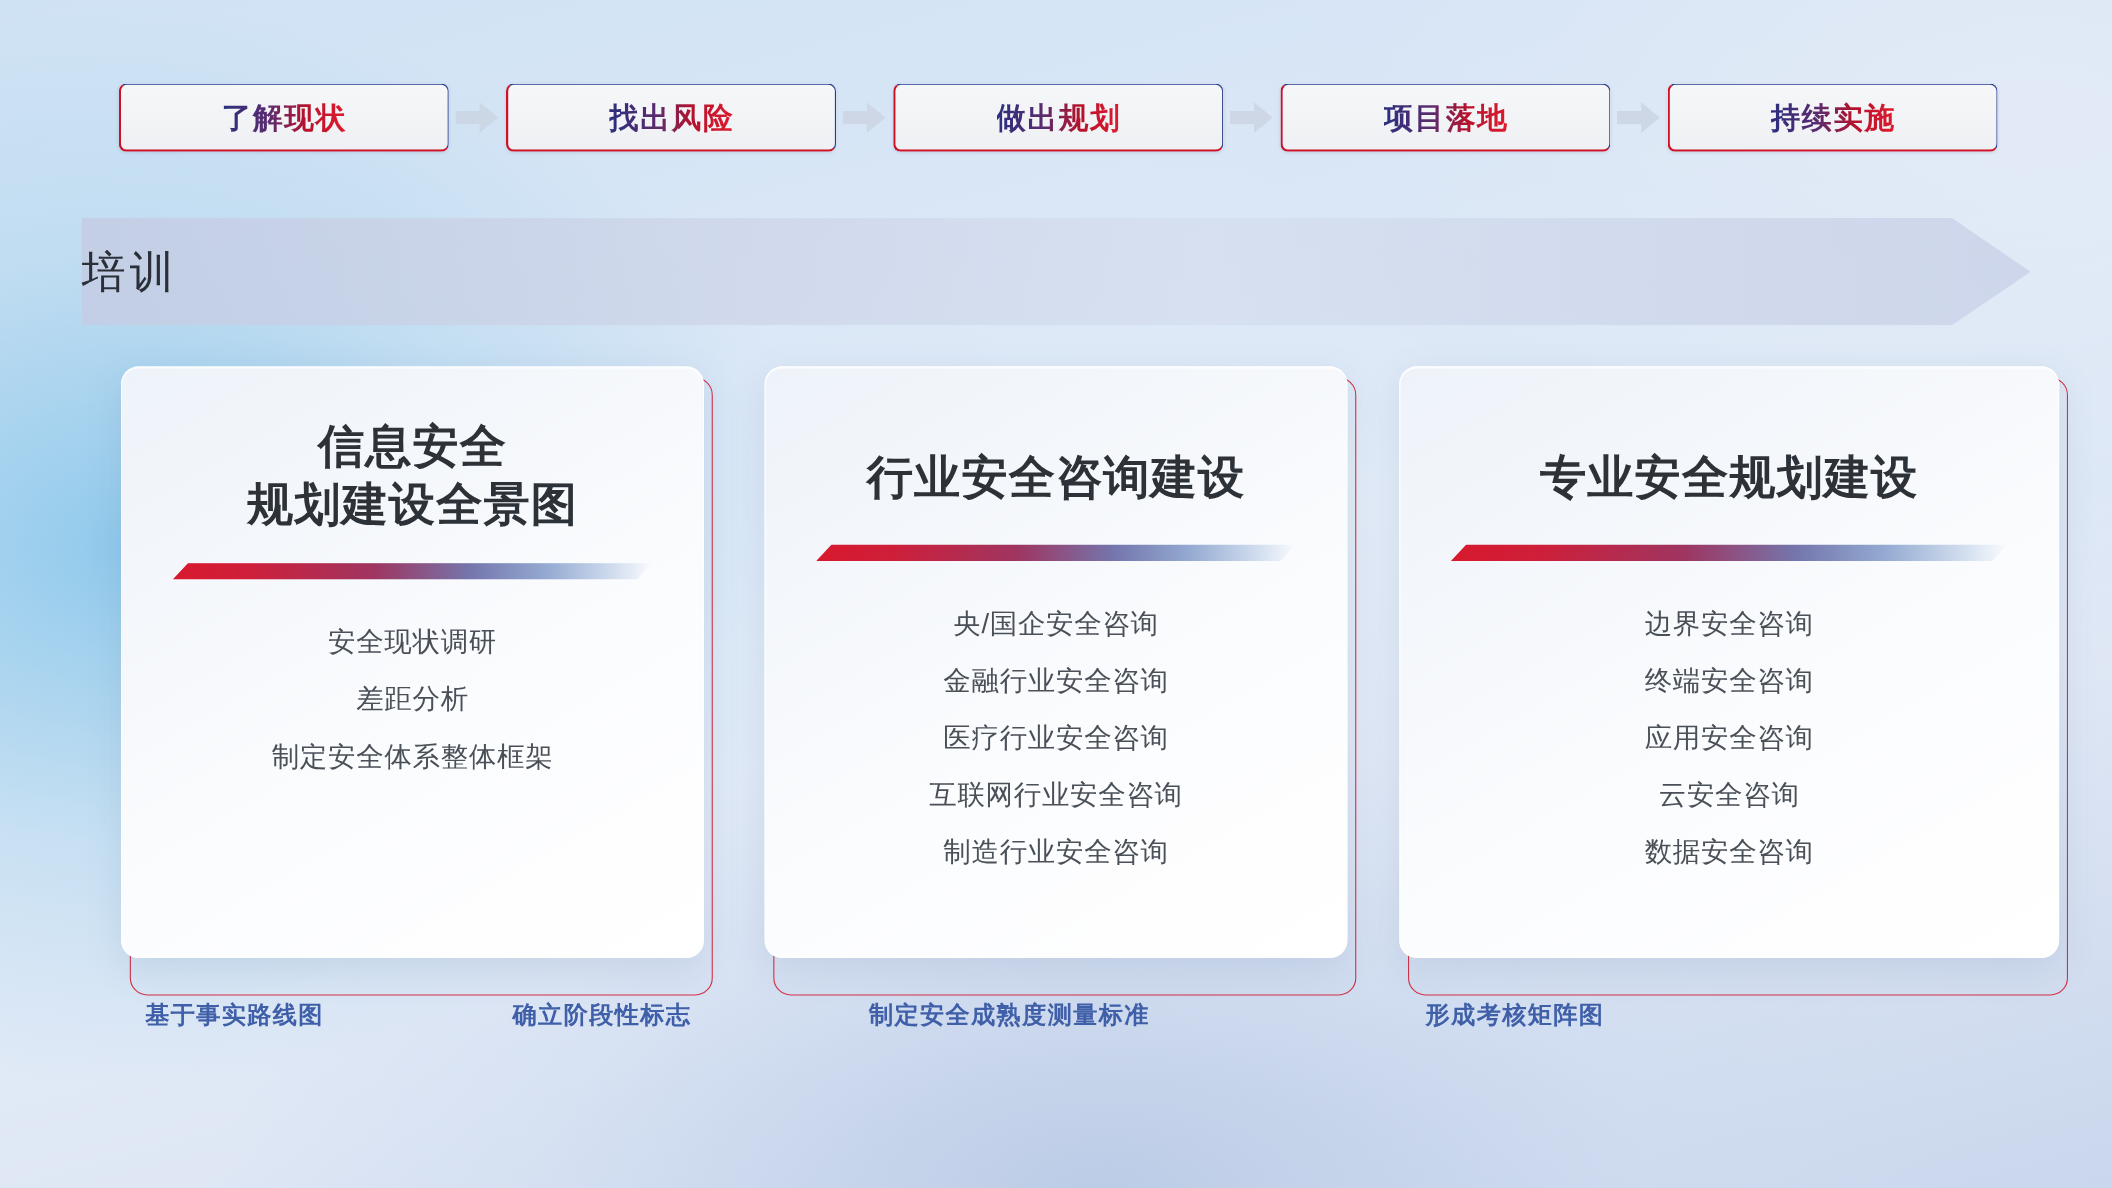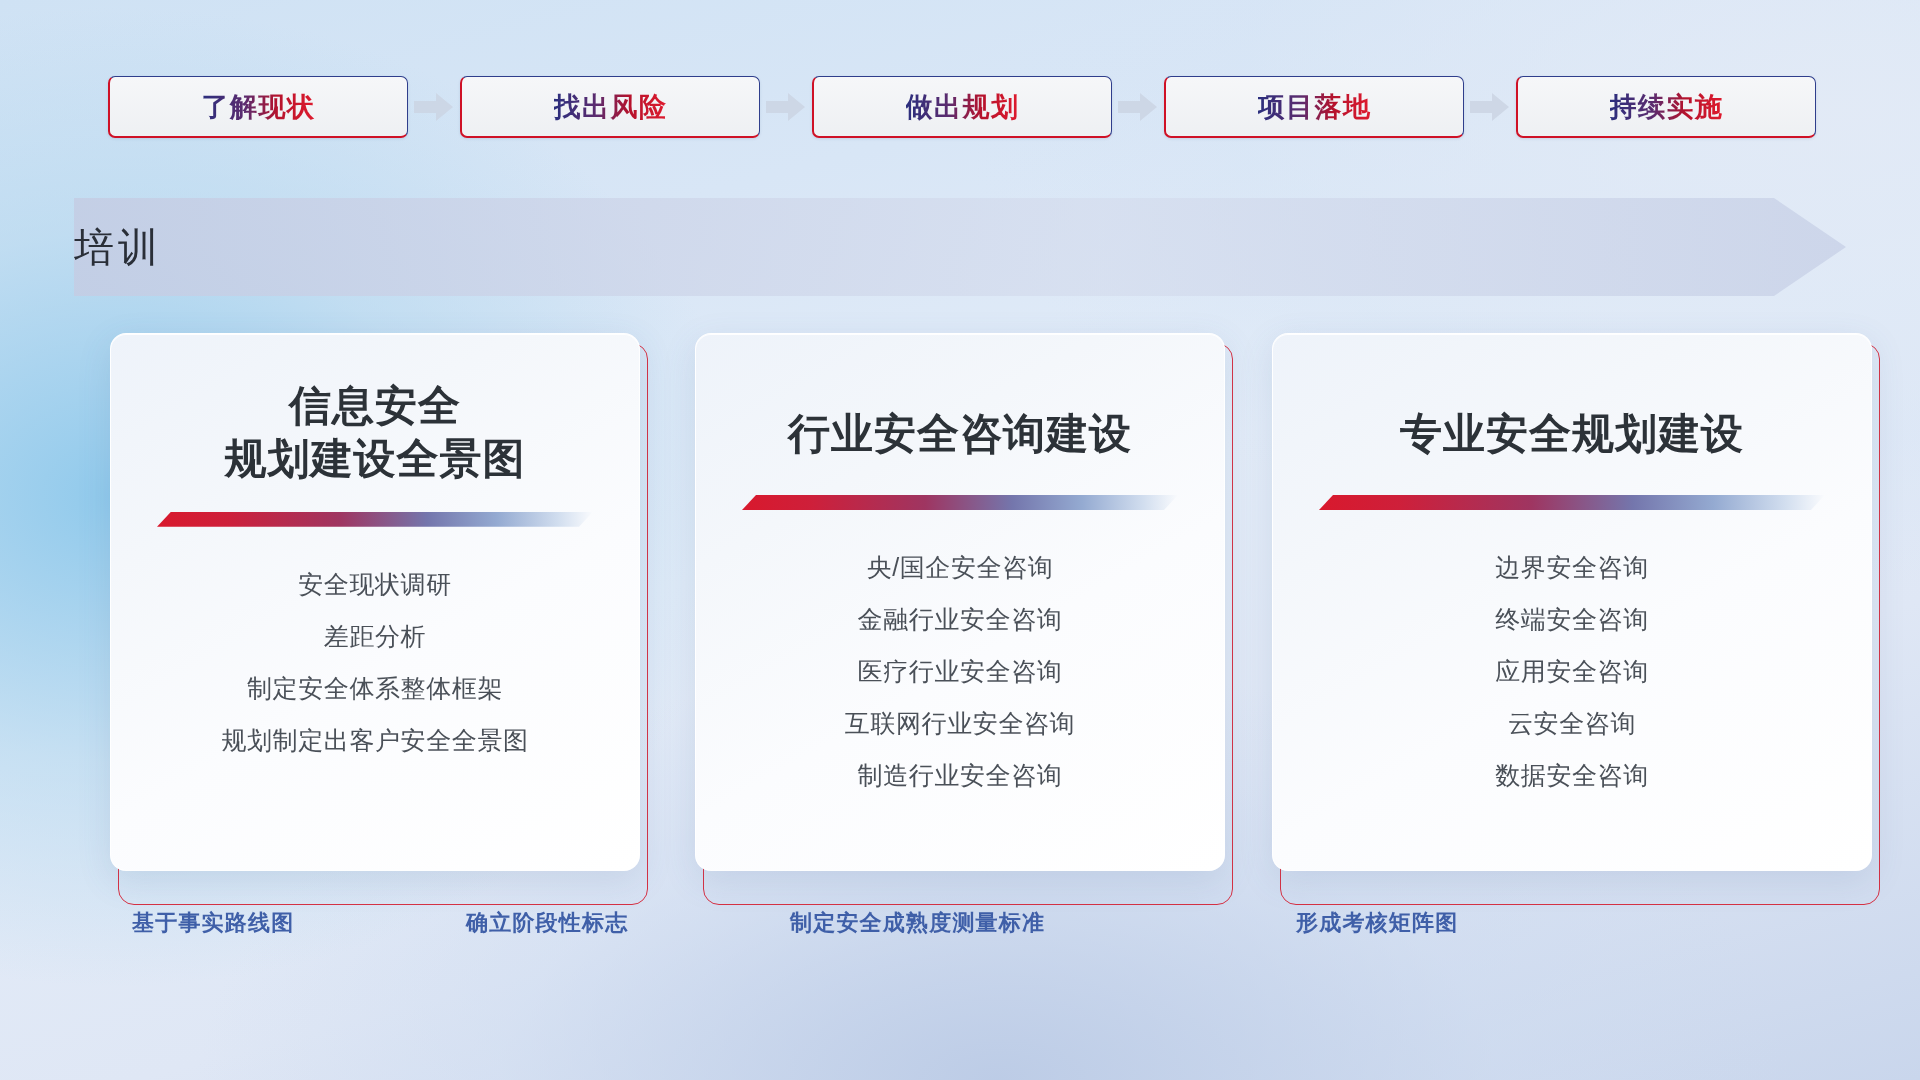--- a/index.html
+++ b/index.html
@@ -162,21 +162,20 @@
     <div class="card-wrap c1">
       <div class="card-outline"></div>
       <div class="card">
         <div class="card-title">信息安全
 规划建设全景图</div>
         <div class="divider"></div>
         <div class="item-list">
           <div class="item">安全现状调研</div>
           <div class="item">差距分析</div>
           <div class="item">制定安全体系整体框架</div>
-          <div class="item">规划制定出客户安全全景图</div>
         </div>
       </div>
     </div>
 
     <div class="card-wrap c3">
       <div class="card-outline"></div>
       <div class="card">
         <div class="card-title">专业安全规划建设</div>
         <div class="divider"></div>
         <div class="item-list">

